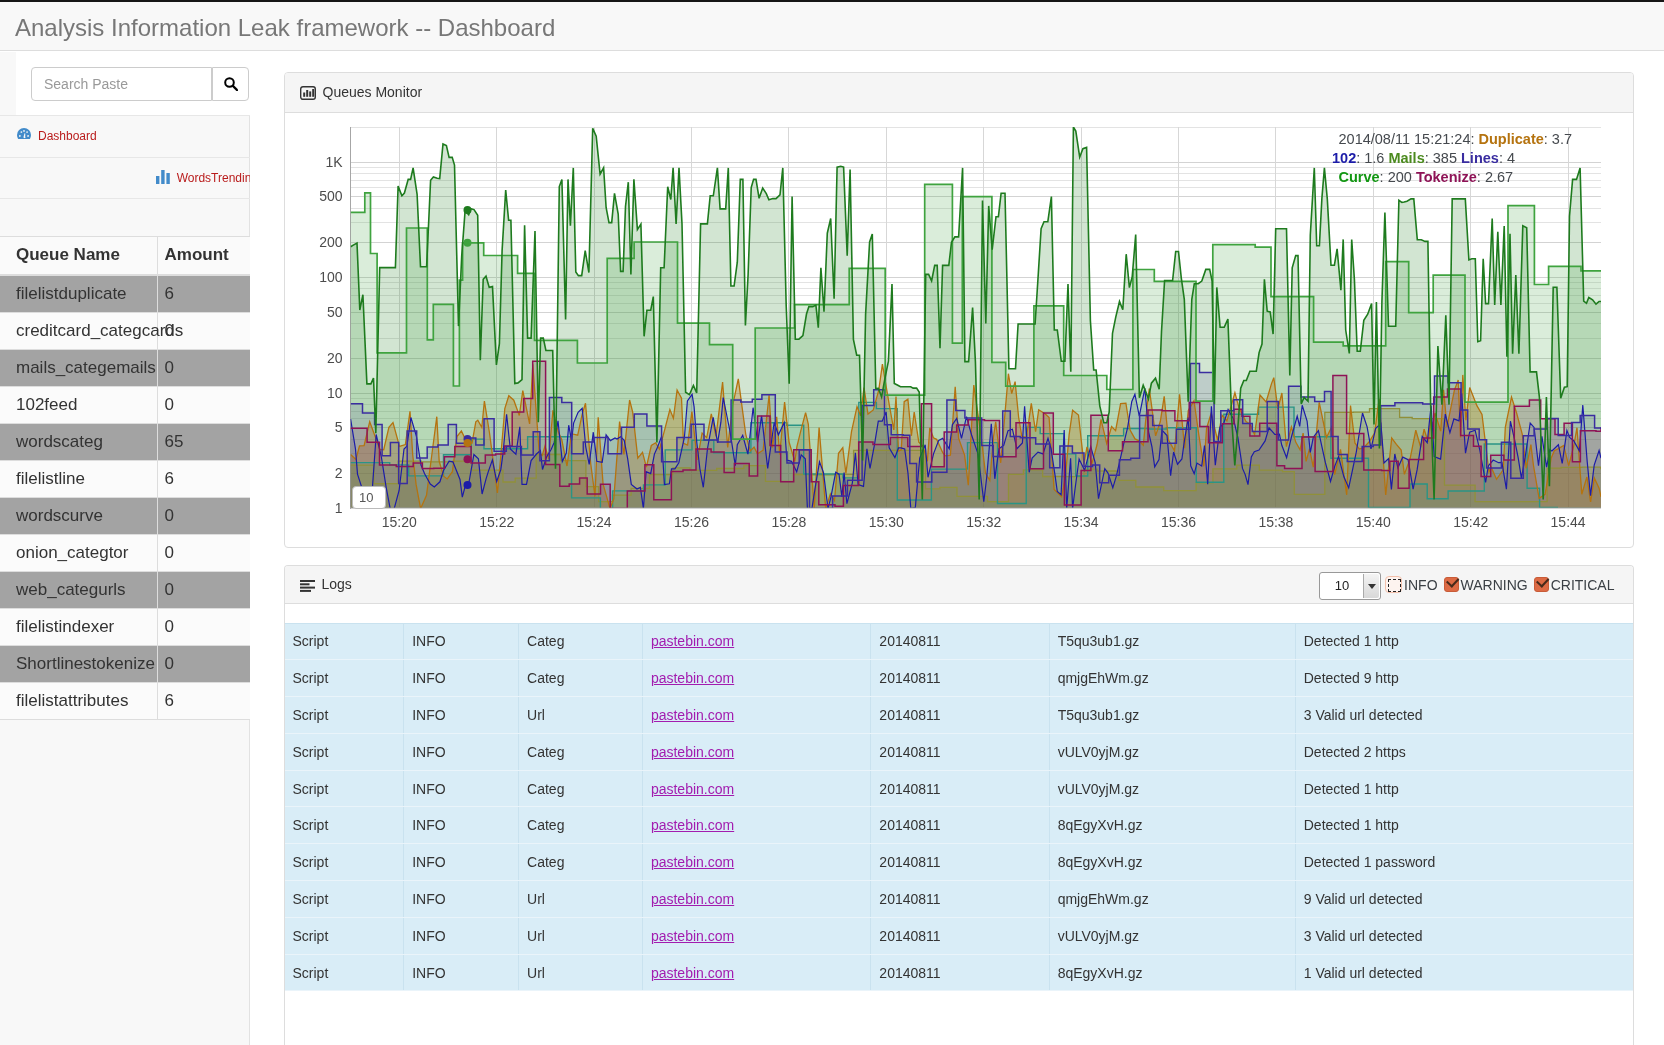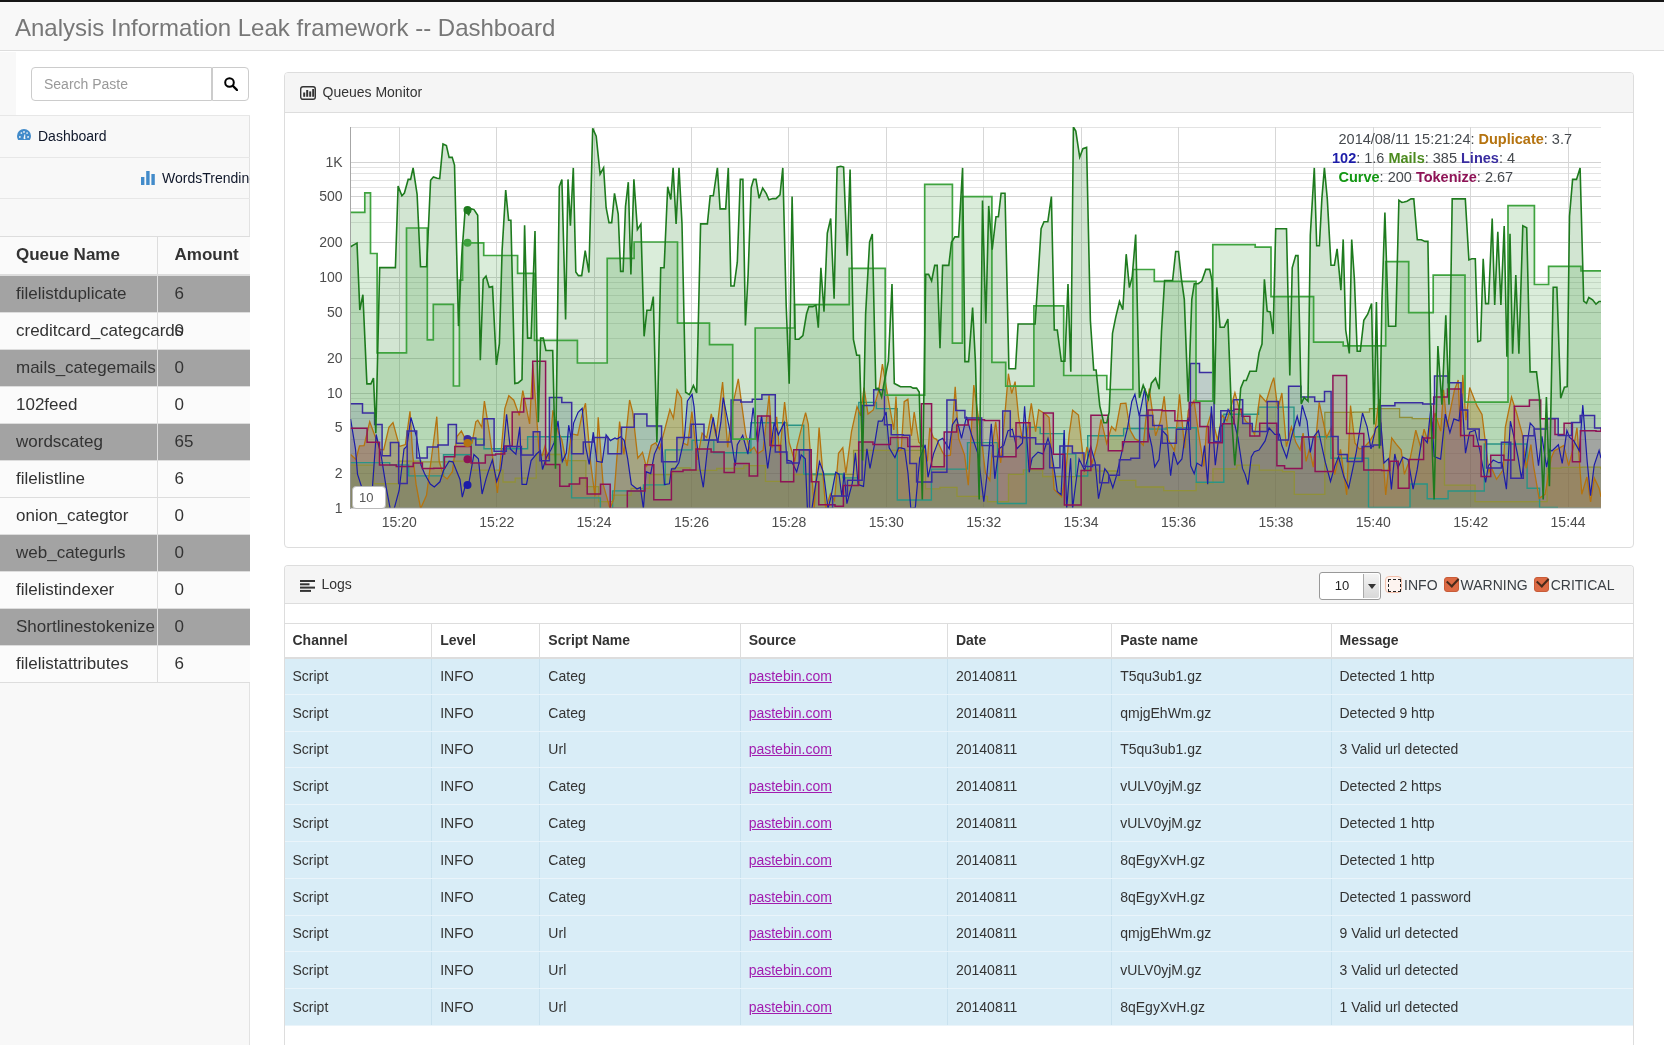--- a/index.html
+++ b/index.html
@@ -10,32 +10,32 @@
 #navbar { position:absolute; left:0; top:0; width:1664px; height:51px; background:#f8f8f8; border-bottom:1px solid #ddd; }
 #navbar .brand { position:absolute; left:15px; top:14px; font-size:24px; color:#777; }
 
 
 #sidebar { position:absolute; left:0; top:52px; width:250px; height:993px; background:#f8f8f8; border-right:1px solid #e2e2e2; }
 #searchwrap { position:absolute; left:16px; top:0; width:250px; height:63px; background:#fff; }
 #searchbox { position:absolute; left:15px; top:15px; width:218px; height:34px; }
 #searchbox input { position:absolute; left:0; top:0; width:181px; height:34px; border:1px solid #ccc; border-radius:4px 0 0 4px; padding:6px 12px; font-size:14px; font-family:"Liberation Sans",sans-serif; color:#555; background:#fff; outline:none; }
 #searchbox input::placeholder { color:#999; opacity:1; }
 #searchbox .btn { position:absolute; left:181px; top:0; width:37px; height:34px; border:1px solid #ccc; border-radius:0 4px 4px 0; background:#fff; }
-.navrow { position:absolute; left:0; width:264px; height:41.7px; border-top:1px solid #e7e7e7; line-height:41px; color:#0f172a; font-size:14px; }
+.navrow { position:absolute; left:0; width:264px; height:41.7px; border-top:1px solid #e7e7e7; line-height:41px; color:#b91c1c; font-size:12px; }
 .navrow .ic { display:inline-block; vertical-align:-2px; margin-left:16px; margin-right:6px; }
 #nav1 { top:63px; }
 #nav2 { top:104.7px;text-align:right; }
 #navend { position:absolute; left:0; top:146.4px; width:250px; height:0; border-top:1px solid #e7e7e7; }
 
 
 #qtable { position:absolute; left:0; top:184px; width:250px; border-collapse:collapse; font-size:17px; table-layout:fixed; }
 #qtable th, #qtable td { border:1px solid #ddd; padding:8px 8px 8px 16px; text-align:left; height:36.9px; }
 #qtable th { font-weight:bold; background:#fafafa; border-bottom-width:2px; height:38px; }
 #qtable td:first-child, #qtable th:first-child { width:157px; border-left:none; }
-#qtable td:last-child, #qtable th:last-child { border-right:none; padding-left:17px; }
+#qtable td:last-child, #qtable th:last-child { border-right:none; padding-left:7px; }
 #qtable tr.odd td { background:#a3a3a3;margin-left:28px; }
 #qtable tr.even td { background:#fbfbfb; }
 
 
 #main { position:absolute; left:250px; top:52px; width:1414px; height:993px; background:#fff; }
 
 
 .panel { position:absolute; background:#fff; border:1px solid #ddd; border-radius:4px; }
 .panel-heading { height:40px; background:#f5f5f5; border-bottom:1px solid #ddd; border-radius:3px 3px 0 0; line-height:39px; padding-left:15px; color:#333; font-size:14px; }
 #panel-queues { left:33.5px; top:20px; width:1350px; height:476px; }
@@ -123,20 +123,24 @@
             <td>0</td>
           </tr>
 <tr class="odd">
             <td>wordscateg</td>
             <td>65</td>
           </tr>
 <tr class="even">
             <td>filelistline</td>
             <td>6</td>
           </tr>
+<tr class="odd">
+            <td>wordscurve</td>
+            <td>0</td>
+          </tr>
 <tr class="even">
             <td>onion_categtor</td>
             <td>0</td>
           </tr>
 <tr class="odd">
             <td>web_categurls</td>
             <td>0</td>
           </tr>
 <tr class="even">
             <td>filelistindexer</td>
@@ -173,29 +177,20 @@
                 <rect x="0" y="6.6" width="15" height="2"></rect>
                 <rect x="0" y="9.9" width="11" height="2"></rect>
               </g>
             </svg></span>Logs
       <div id="logctl">
         <span id="sel10"><span class="t">10</span><span class="arr"></span></span><span class="ckb un"></span><span class="cklabel">INFO</span><span class="ckb ck"></span><span class="cklabel">WARNING</span><span class="ckb ck"></span><span class="cklabel">CRITICAL</span>
       </div>
     </div>
     <table id="ltable">
       <tbody>
-            <tr>
-              <th class="c1">Channel</th>
-              <th class="c2">Level</th>
-              <th class="c3">Script Name</th>
-              <th class="c4">Source</th>
-              <th class="c5">Date</th>
-              <th class="c6">Paste name</th>
-              <th class="c7">Message</th>
-            </tr>
       <tr>
               <td>Script</td>
               <td>INFO</td>
               <td>Categ</td>
               <td><span class="lk">pastebin.com</span></td>
               <td>20140811</td>
               <td>T5qu3ub1.gz</td>
               <td>Detected 1 http</td>
             </tr>
 <tr>

